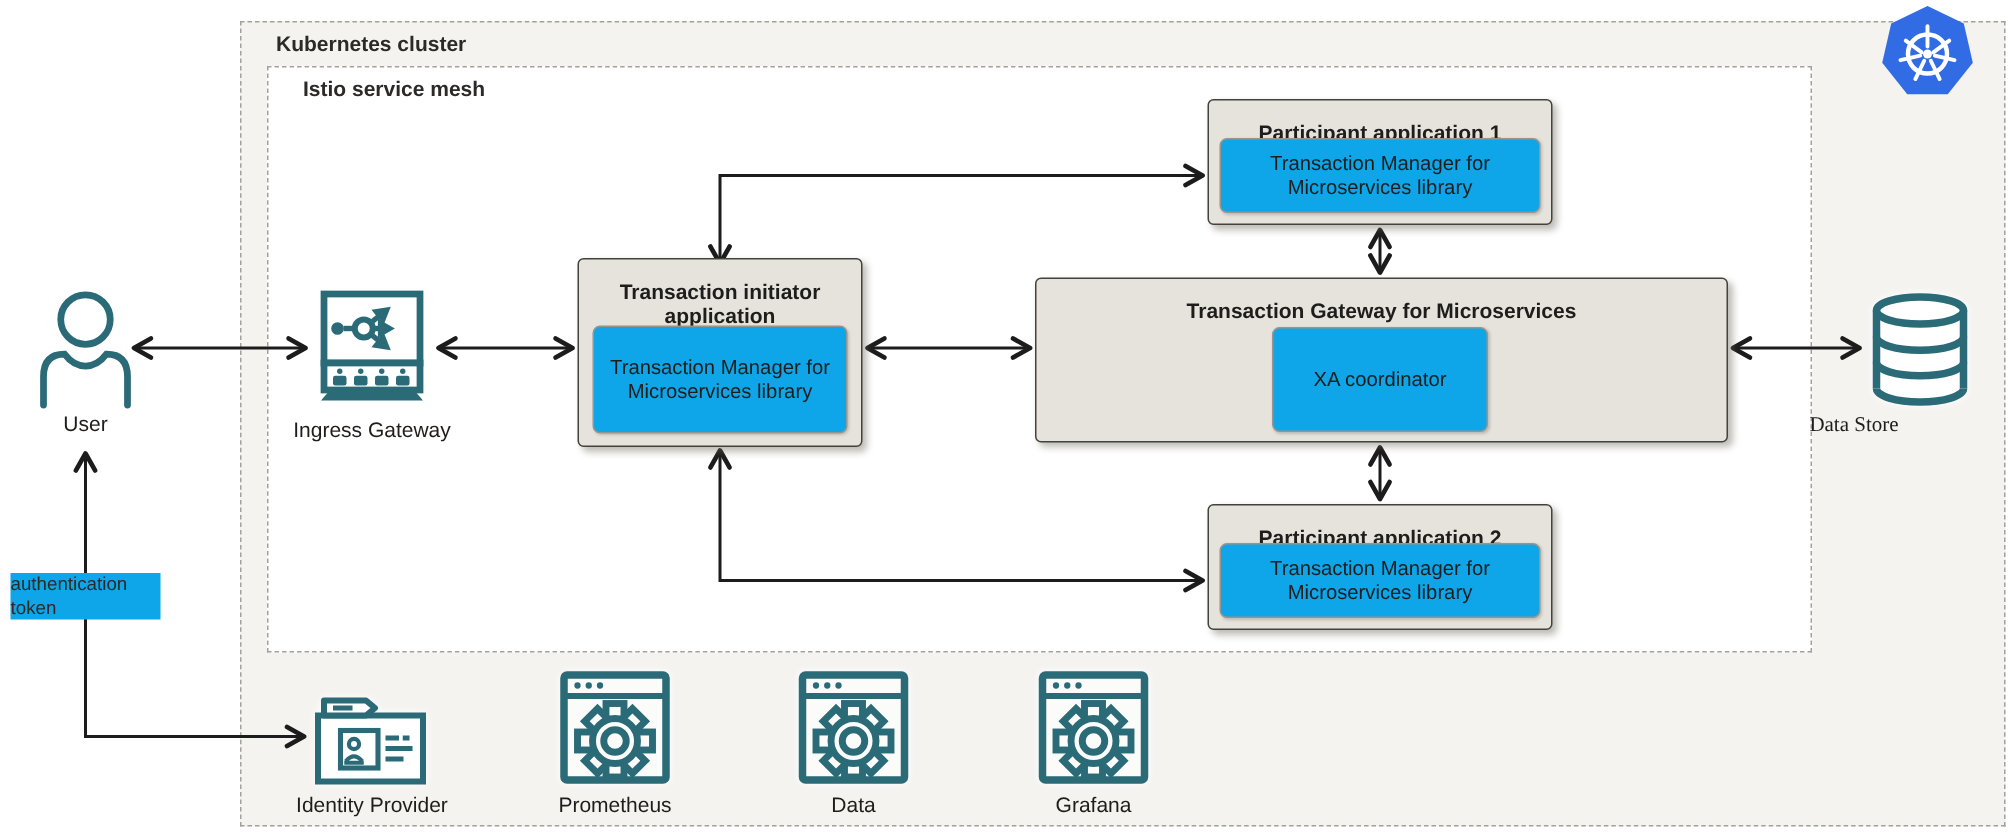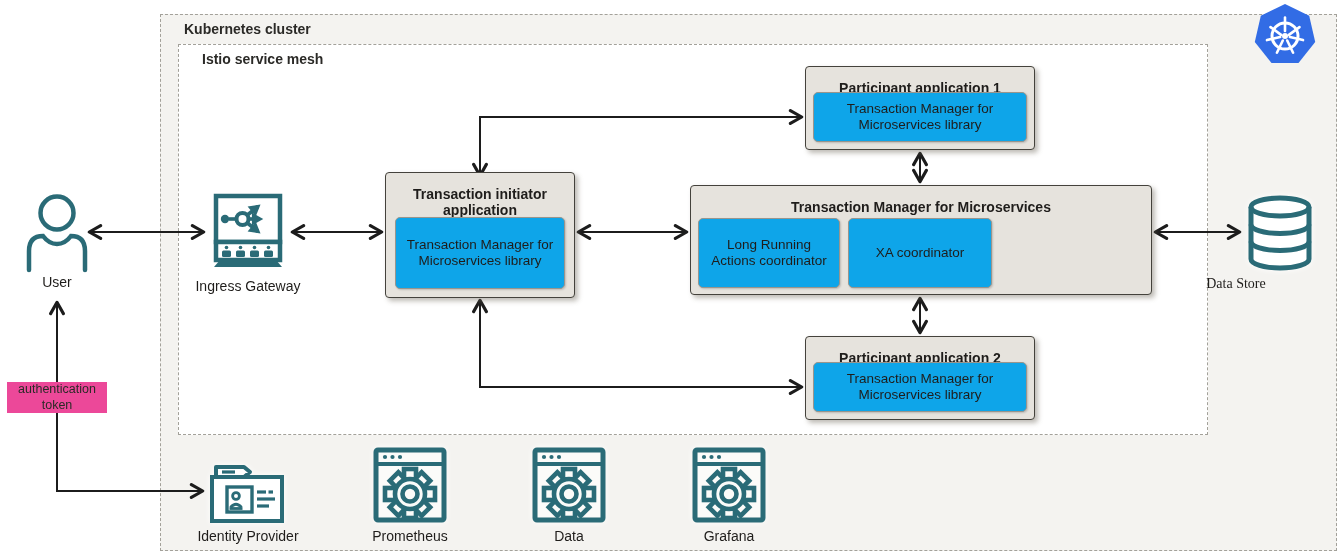--- a/index.html
+++ b/index.html
@@ -23,22 +23,22 @@
     position:absolute;box-sizing:border-box;background:#0ea5e9;
     border:1px solid #98958d;border-radius:5px;
     box-shadow:1px 1px 2px rgba(0,0,0,.18);
     display:flex;align-items:center;justify-content:center;
     font-size:13.5px;line-height:1.15;text-align:center;padding:2px 6px;
   }
   .icon-label{position:absolute;font-size:14px;text-align:center;white-space:nowrap;}
   .icon{position:absolute;color:var(--teal);}
   .halo{filter:drop-shadow(0 0 3px rgba(255,255,255,.95));}
   #auth-label{
-    position:absolute;left:7px;top:382px;width:100px;text-align:center;
-    font-size:12.5px;line-height:1.25;background:#ec4899;z-index:6;color:#2b2a27;
+    position:absolute;left:7px;top:382px;width:100px;
+    font-size:12.5px;line-height:1.25;background:#0ea5e9;z-index:6;color:#2b2a27;
   }
   #arrow-layer{position:absolute;left:0;top:0;z-index:4;pointer-events:none;}
   .layer{position:absolute;left:0;top:0;z-index:5;}
   .node{z-index:5;}
 </style>
 </head>
 <body>
 
 <div id="canvas">
 
@@ -107,23 +107,22 @@
     <div class="app-title" style="padding-left:8px;padding-right:8px;">Transaction initiator application</div>
   </div>
   <div class="lib-box layer" style="left:395px;top:217px;width:170px;height:72px;">Transaction Manager for Microservices library</div>
 
   <div class="app-box node layer" style="left:805px;top:66px;width:230px;height:84px;">
     <div class="app-title">Participant application 1</div>
   </div>
   <div class="lib-box layer" style="left:813px;top:92px;width:214px;height:50px;">Transaction Manager for Microservices library</div>
 
   <div class="app-box node layer" style="left:690px;top:185px;width:462px;height:110px;">
-    <div class="app-title">Transaction Manager for Microservices</div>
-  </div>
-  <div class="lib-box layer" style="left:698px;top:218px;width:142px;height:70px;">Long Running Actions coordinator</div>
+    <div class="app-title">Transaction Gateway for Microservices</div>
+  </div>
   <div class="lib-box layer" style="left:848px;top:218px;width:144px;height:70px;">XA coordinator</div>
 
   <div class="app-box node layer" style="left:805px;top:336px;width:230px;height:84px;">
     <div class="app-title">Participant application 2</div>
   </div>
   <div class="lib-box layer" style="left:813px;top:362px;width:214px;height:50px;">Transaction Manager for Microservices library</div>
 
   <svg class="icon node layer halo" style="left:1242px;top:194px;" width="76" height="80" viewBox="0 0 76 80">
     <path d="M9 13 A29 9 0 0 1 67 13 V65 A29 9 0 0 1 9 65 Z" fill="#ffffff"></path>
     <ellipse cx="38" cy="13" rx="29" ry="9" fill="none" stroke="currentColor" stroke-width="5"></ellipse>

